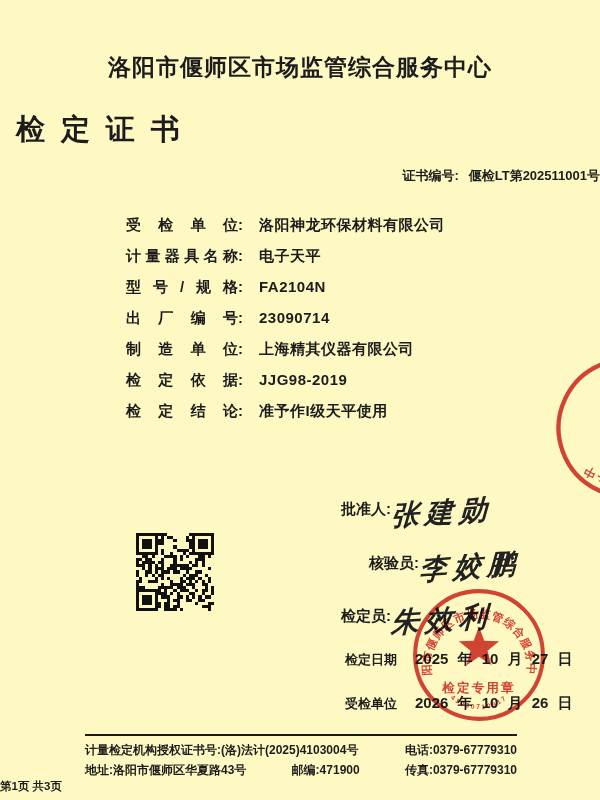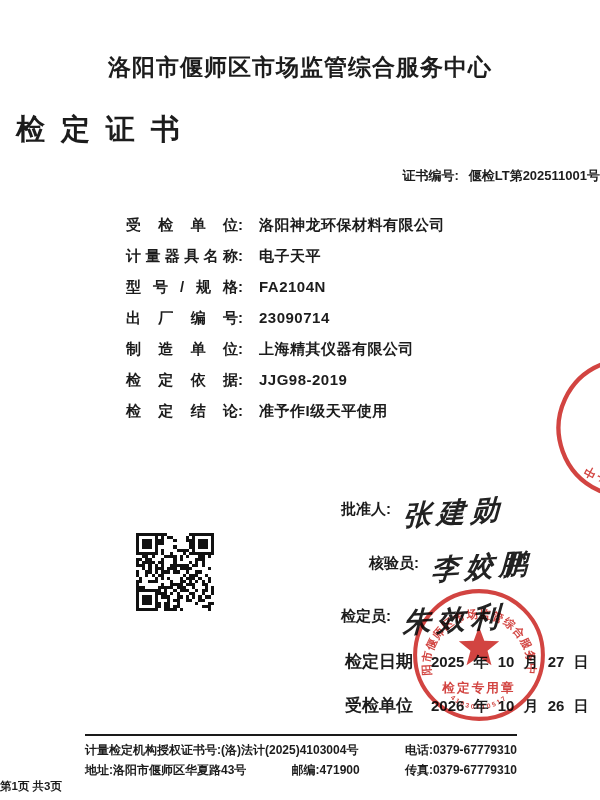--- a/index.html
+++ b/index.html
@@ -1,51 +1,51 @@
 <!DOCTYPE html>
 <html><head>
 <meta charset="utf-8">
 <style>
   html,body{margin:0;padding:0;background:#e8e8e8;}
   .page{
-    position:relative;width:600px;height:800px;background:#ffffff;
+    position:relative;width:600px;height:800px;background:#fef9c3;
     overflow:hidden;font-family:"Liberation Sans","DejaVu Sans",sans-serif;
     color:#1c1c1c;margin:0 auto;
   }
   
   .org-title{position:absolute;top:52px;left:0;width:100%;text-align:center;
     font-size:23px;font-weight:700;letter-spacing:1px;}
   .doc-title{position:absolute;top:110px;left:0;width:100%;text-align:left;
     font-size:29px;font-weight:700;letter-spacing:0.55em;text-indent:0.55em;}
   .cert-line{position:absolute;top:167px;left:0;width:100%;text-align:right;
     font-size:13px;font-weight:700;}
   .cert-line .cert-no-value{margin-left:10px;}
   
   .fields{position:absolute;top:216px;left:126px;width:430px;}
   .field-row{display:flex;align-items:baseline;margin-bottom:13px;
     font-size:15px;line-height:18px;}
   .flabel{display:inline-block;width:112px;font-weight:700;
     text-align:justify;text-align-last:justify;}
   .fcolon{font-weight:700;margin-right:16px;}
   .fvalue{font-weight:600;letter-spacing:0.5px;}
   
-  .sig-row{position:absolute;display:flex;align-items:flex-start;gap:12px;}
+  .sig-row{position:absolute;display:flex;align-items:flex-start;}
   .sig-row .slabel{font-size:15px;font-weight:700;white-space:nowrap;padding-top:6px;}
   .sig-name{font-size:28px;font-weight:600;font-style:italic;
     letter-spacing:6px;transform:rotate(-4deg) skewX(-6deg);
     color:#222;white-space:nowrap;}
   .sig1{left:341px;top:494px;}
   .sig2{left:341px;top:548px;margin-left:28px;}
   .sig3{left:341px;top:601px;text-align:center;}
   
   .qr{position:absolute;left:136px;top:533px;width:78px;height:78px;}
   .qr svg{width:100%;height:100%;display:block;}
   
   .date-row{position:absolute;left:345px;display:flex;align-items:baseline;white-space:nowrap;}
-  .date-row .dlabel{font-size:17px;font-weight:700;}
+  .date-row .dlabel{font-size:13px;font-weight:700;}
   .date-row .dvalue{font-size:15px;font-weight:700;margin-left:18px;word-spacing:5px;}
   .date1{top:650px;}
   .date2{top:694px;}
   
   .foot-rule{position:absolute;top:734px;left:85px;width:432px;height:0;
     border-top:2px solid #1a1a1a;}
   .foot-line{position:absolute;left:85px;width:432px;display:flex;
     justify-content:space-between;font-size:12px;font-weight:700;white-space:nowrap;}
   .foot1{top:742px;}
   .foot2{top:762px;}

